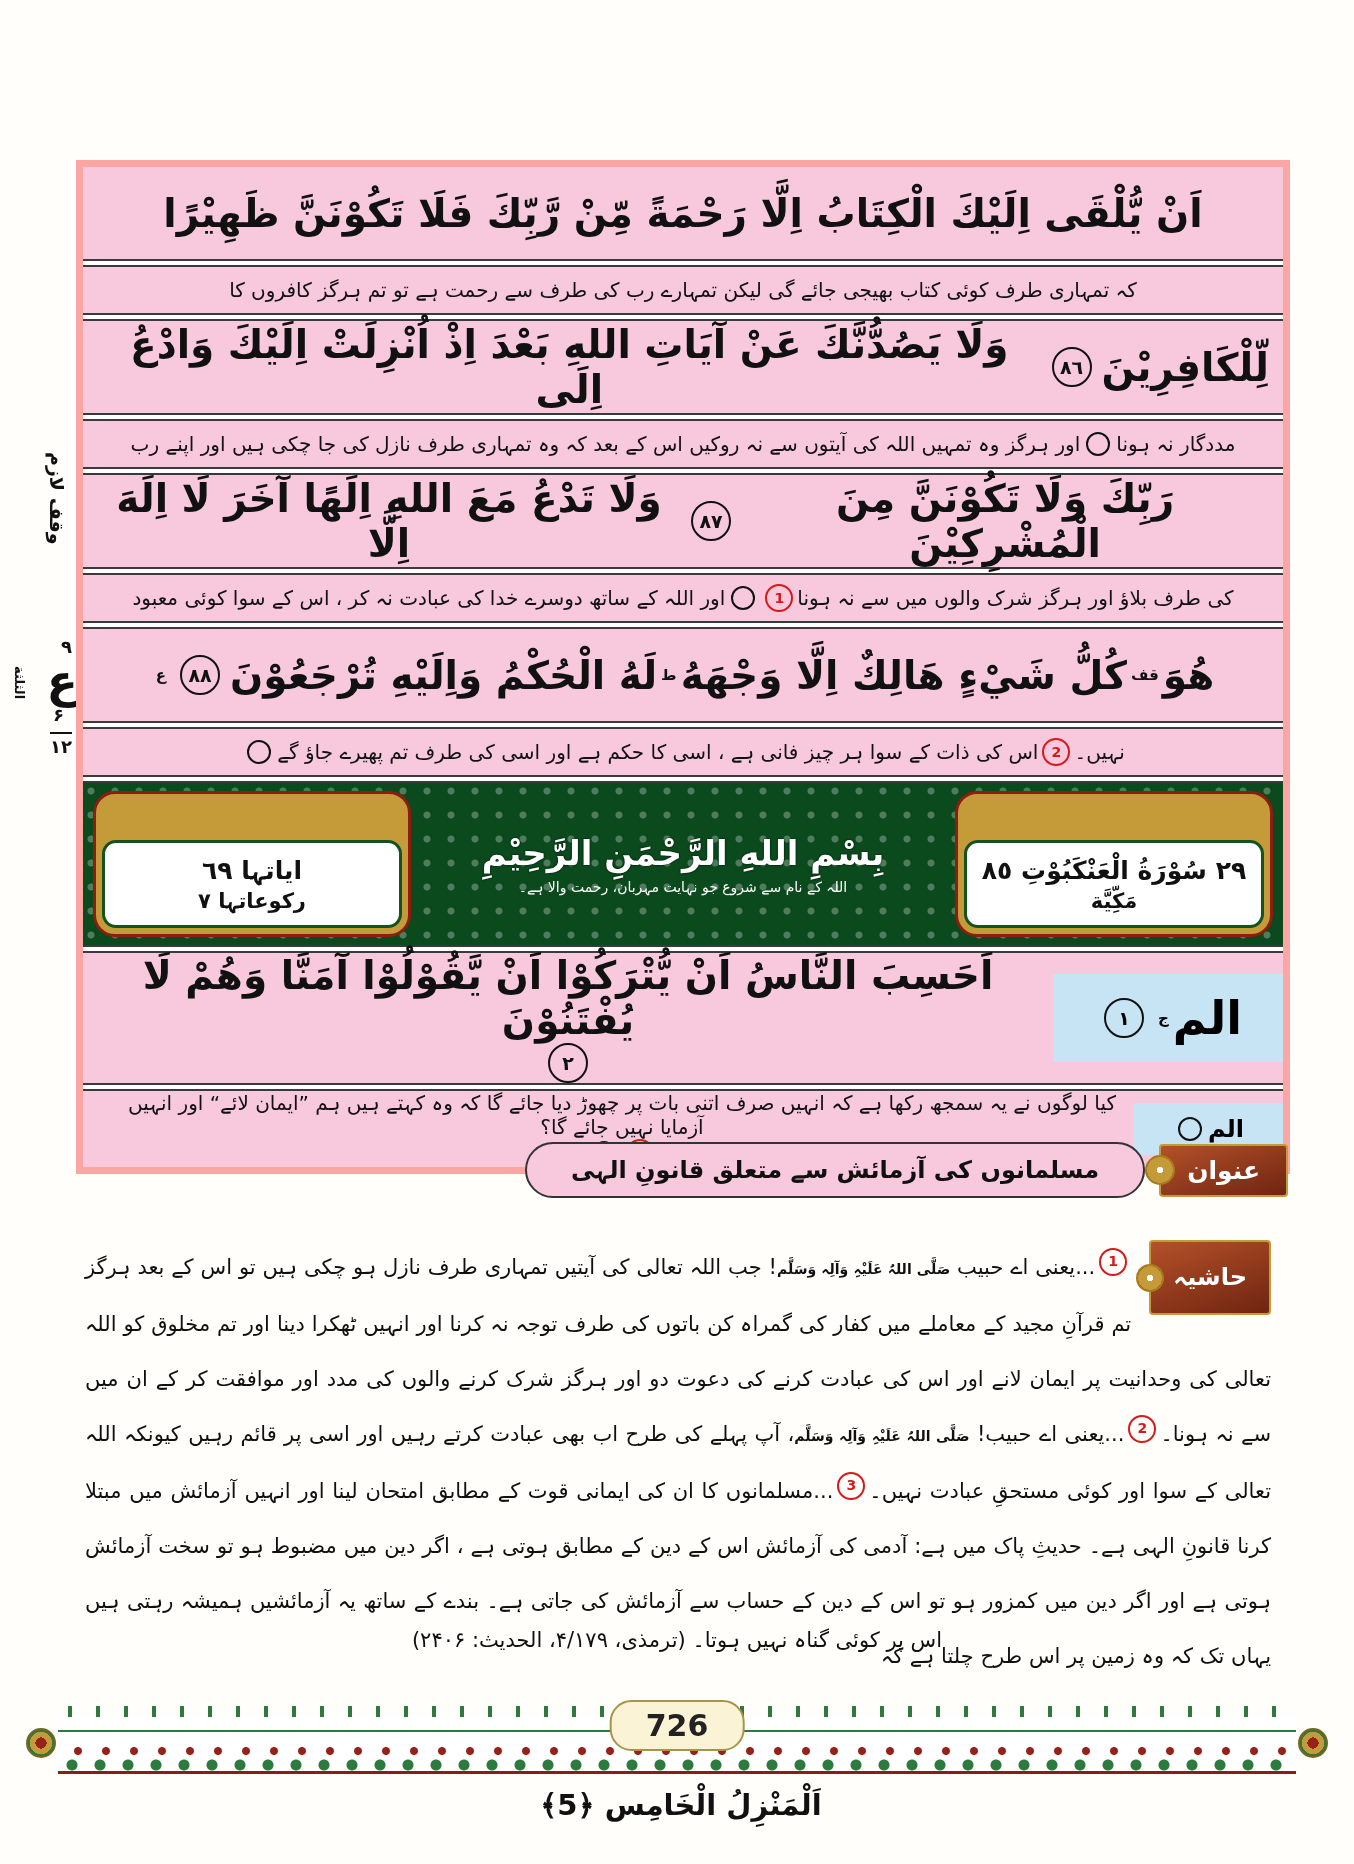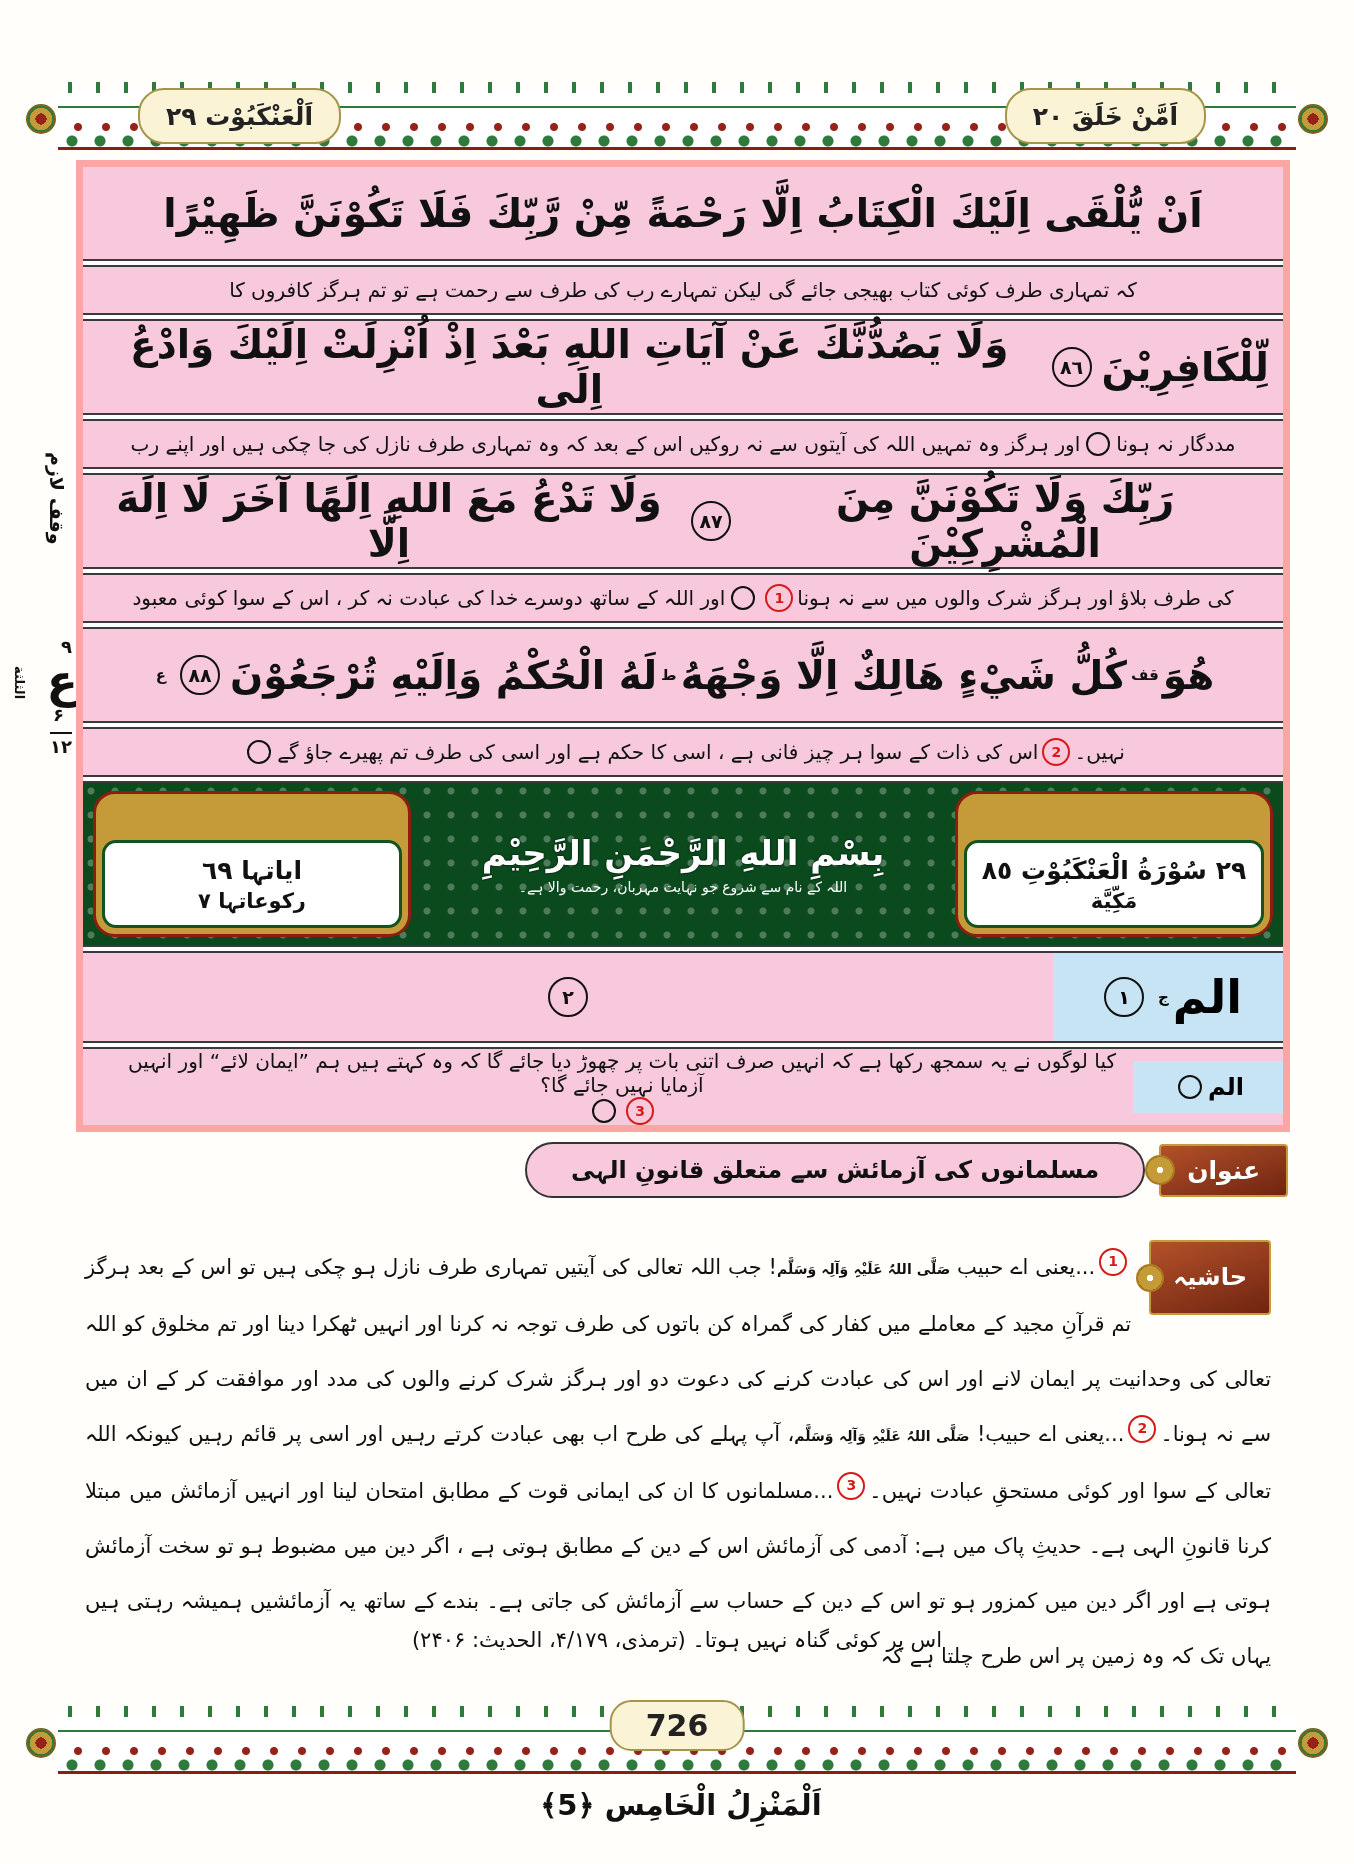--- a/index.html
+++ b/index.html
@@ -97,30 +97,20 @@
   
   .page-num-cartouche{position:absolute;top:-16px;left:50%;transform:translateX(-50%);background:#fbf3d6;
     border:2px solid #a5954a;border-radius:22px;padding:6px 34px;font-size:30px;font-weight:bold;color:#222;z-index:4;}
   .manzil{position:absolute;top:1788px;left:4px;width:100%;text-align:center;font-size:29px;font-weight:bold;color:#111;direction:rtl;}
 </style>
 </head>
 <body>
 
 <div class="page">
 
-  <div class="orn" style="top:92px;">
-    <span class="knot kl"></span>
-    <span class="knot kr"></span>
-    <div class="cartouche" style="left:80px;">
-      <span>اَلْعَنْكَبُوْت ٢٩</span>
-    </div>
-    <div class="cartouche" style="right:90px;">
-      <span>اَمَّنْ خَلَقَ ٢٠</span>
-    </div>
-  </div>
 
   <div class="waqf">وقف لازم</div>
   <div class="ruku-marker">
     <span class="rt">۹</span>
     <span class="rl">ع</span>
     <span class="rm">۶</span>
     <span class="rb">۱۲</span>
     <span class="rs">الثلثة</span>
   </div>
 
@@ -204,20 +194,21 @@
     </div>
     <div class="sep"></div>
 
     <div class="row" style="min-height:88px;background:#f8c9dc;">
       <div class="alm-v-blue">
         <span class="alm-big">الم</span>
         <span class="seg-sup">ج</span>
         <span class="num-circle">١</span>
       </div>
       <div class="flex-fill r-ar" style="min-height:88px;">
+        <span class="seg-txt">اَحَسِبَ النَّاسُ اَنْ يُّتْرَكُوْا اَنْ يَّقُوْلُوْا آمَنَّا وَهُمْ لَا يُفْتَنُوْنَ</span>
         <span class="num-circle">٢</span>
       </div>
     </div>
     <div class="sep"></div>
 
     <div class="row" style="min-height:52px;background:#f8c9dc;">
       <div class="alm-u-blue">
         <span class="alm-small">الم</span>
         <span class="seg-oh"></span>
       </div>

